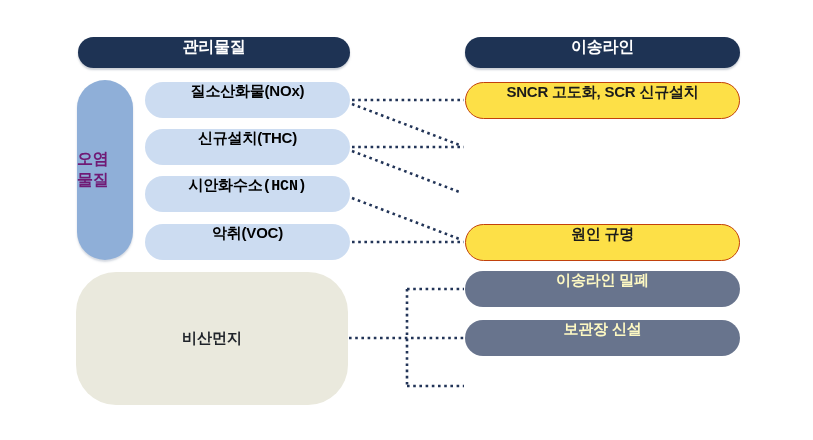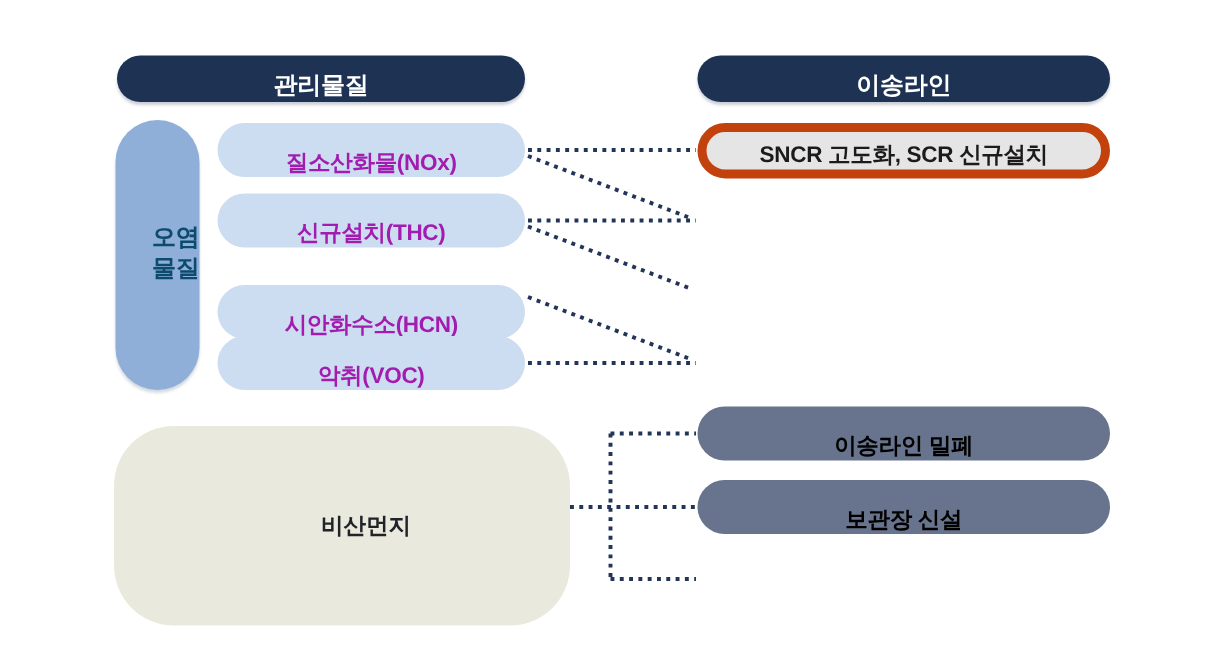--- a/index.html
+++ b/index.html
@@ -6,65 +6,65 @@
   .canvas {
     position:relative;
     width:813px; height:440px;
     background:#ffffff;
     font-family:"Liberation Sans","DejaVu Sans",sans-serif;
     overflow:hidden;
   }
   .connectors { position:absolute; left:0; top:0; width:813px; height:440px; }
   .pill {
     position:absolute;
-    display:flex; align-items:flex-end; justify-content:center;
+    display:flex; align-items:flex-start; justify-content:center;
     border-radius:999px;
     box-sizing:border-box;
     text-align:center;
     letter-spacing:-0.2px;
   }
   .header-pill {
     background:#1e3354; color:#ffffff;
     font-size:16px; font-weight:bold;
     height:31px;
     box-shadow:0 2px 2px rgba(160,168,180,0.55);
   }
   .header-left  { left:78px;  top:37px; width:272px; }
   .header-right { left:465px; top:37px; width:275px; }
   .group-pill {
     left:77px; top:80px; width:56px; height:180px;
-    background:#8fafd8; color:#0c4a6e;
+    background:#8fafd8; color:#701a75;
     border-radius:30px;
     font-size:16px; font-weight:bold; line-height:1.3;
     flex-direction:column;
     box-shadow:0 2px 2px rgba(170,180,195,0.5);
   }
   .item-pill {
     left:145px; width:205px; height:36px;
-    background:#ccdcf1; color:#a21caf;
+    background:#ccdcf1; color:#000000;
     font-size:15px; font-weight:600;
   }
   .white-pill {
     left:465px; width:275px; height:37px;
-    background:#e5e5e5; border:6px solid #c2410c;
+    background:#fde047; border:1px solid #c2410c;
     color:#1b1b1b; font-size:15px; font-weight:600;
   }
   .gray-pill {
     left:465px; width:275px; height:36px;
-    background:#68748d; color:#000000;
+    background:#68748d; color:#fef9c3;
     font-size:15px; font-weight:600;
   }
   .dust-box {
     position:absolute;
-    left:76px; top:284px; width:272px; height:133px;
+    left:76px; top:272px; width:272px; height:133px;
     background:#eae9dd; border-radius:40px;
     display:flex; align-items:center; justify-content:center;
-    color:#20242a; font-size:15px; font-weight:600;padding-left:32px;
+    color:#20242a; font-size:15px; font-weight:600;
   }
-  .r1 { top:82px; }  .r2 { top:129px; } .r3 { top:190px; } .r4 { top:224px; }
+  .r1 { top:82px; }  .r2 { top:129px; } .r3 { top:176px;font-family:Liberation Mono, monospace; } .r4 { top:224px; }
   .g1 { top:271px; } .g2 { top:320px; } .g3 { top:368px; }
 </style>
 </head>
 <body>
 
 <div class="canvas">
 
   <svg class="connectors" viewBox="0 0 813 440" xmlns="http://www.w3.org/2000/svg">
     <g stroke="#223457" stroke-width="2.6" stroke-dasharray="2.6 3.6" fill="none" stroke-linecap="butt">
 
@@ -112,20 +112,23 @@
     <span>악취(VOC)</span>
   </div>
 
   <div class="dust-box">
     <span>비산먼지</span>
   </div>
 
   <div class="pill white-pill r1">
     <span>SNCR 고도화, SCR 신규설치</span>
   </div>
+  <div class="pill white-pill r4">
+    <span>원인 규명</span>
+  </div>
 
   <div class="pill gray-pill g1">
     <span>이송라인 밀폐</span>
   </div>
   <div class="pill gray-pill g2">
     <span>보관장 신설</span>
   </div>
 
 </div>
 

